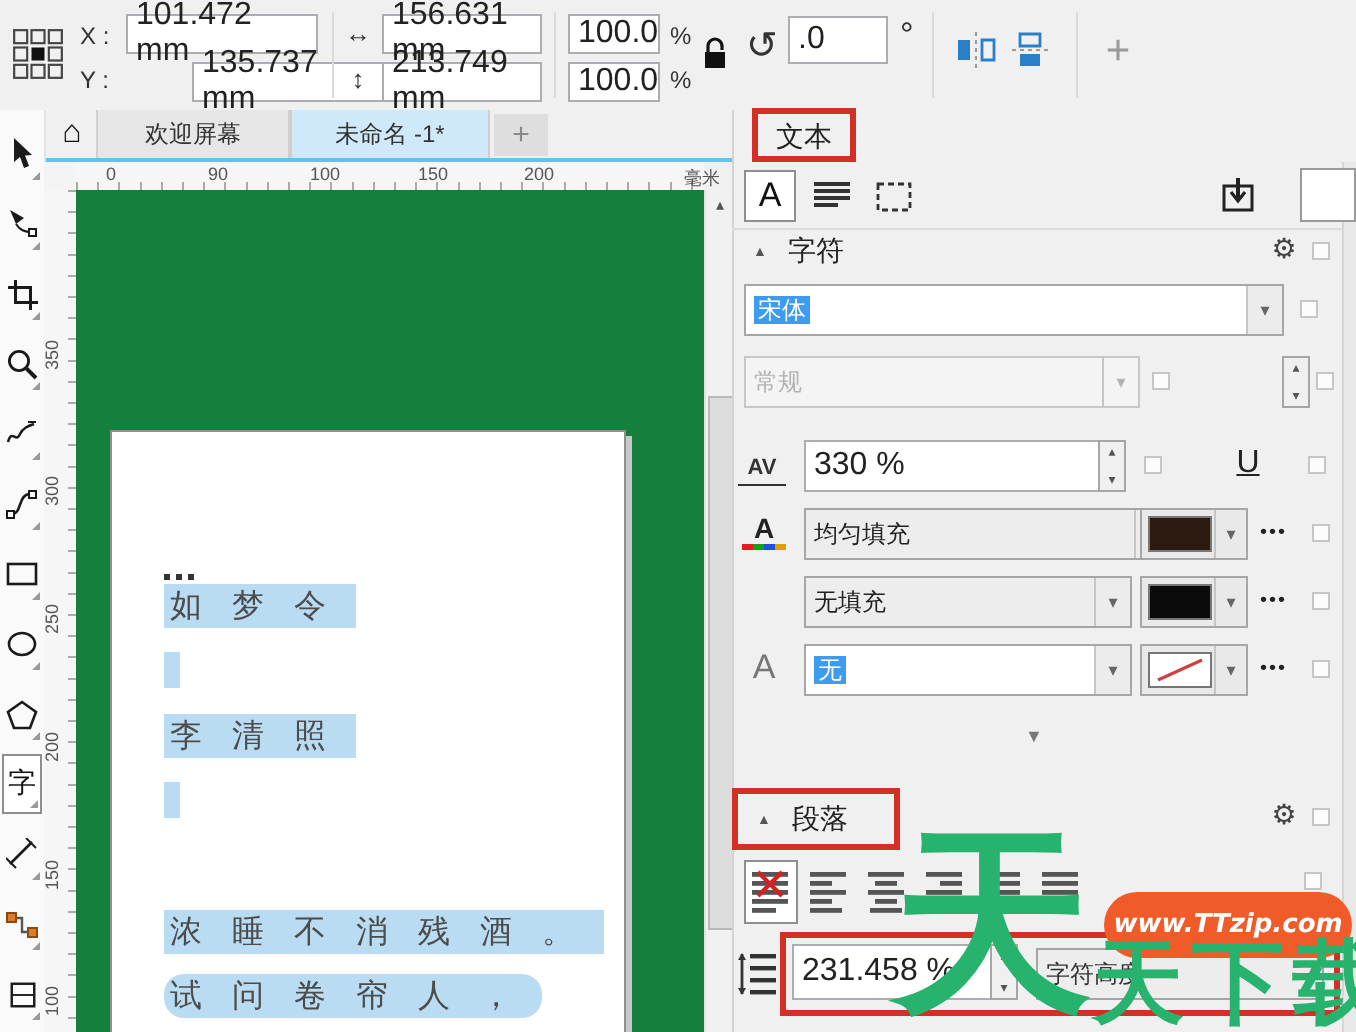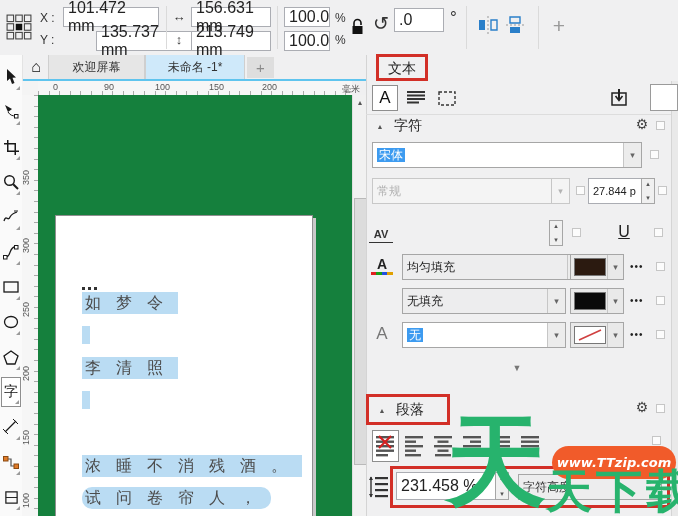--- a/index.html
+++ b/index.html
@@ -296,30 +296,30 @@
     <span class="dd-text"><span class="sel">宋体</span></span>
     <span class="dd-arrow">▾</span>
   </div>
   <span class="chk" style="left:650px;top:150px;"></span>
 
   <div class="dd disabled" style="left:372px;top:178px;width:198px;height:26px;justify-content:flex-end;">
     <span class="dd-text">常规</span>
     <span class="dd-arrow" style="background:#f4f4f4;color:#b3b3b3;">▾</span>
   </div>
   <span class="chk" style="left:576px;top:186px;"></span>
-  <div class="input" style="left:588px;top:178px;width:54px;height:26px;font-size:11px;">
-    <span>27.844 p</span>
-  </div>
   <div class="spin" style="left:641px;top:178px;width:14px;height:26px;">
     <span>▴</span>
     <span>▾</span>
   </div>
   <span class="chk" style="left:658px;top:186px;"></span>
 
   <span class="iconbtn" style="left:369px;top:226px;width:24px;height:16px;font-size:11px;font-weight:bold;color:#333;border-bottom:1px solid #333;">AV</span>
+  <div class="input" style="left:402px;top:220px;width:148px;height:26px;">
+    <span>330 %</span>
+  </div>
   <div class="spin" style="left:549px;top:220px;width:14px;height:26px;">
     <span>▴</span>
     <span>▾</span>
   </div>
   <span class="chk" style="left:572px;top:228px;"></span>
   <div class="iconbtn" style="left:610px;top:219px;width:28px;height:26px;">
     <span style="font-size:16px;color:#222;text-decoration:underline;">U</span>
   </div>
   <span class="chk" style="left:654px;top:228px;"></span>
 

